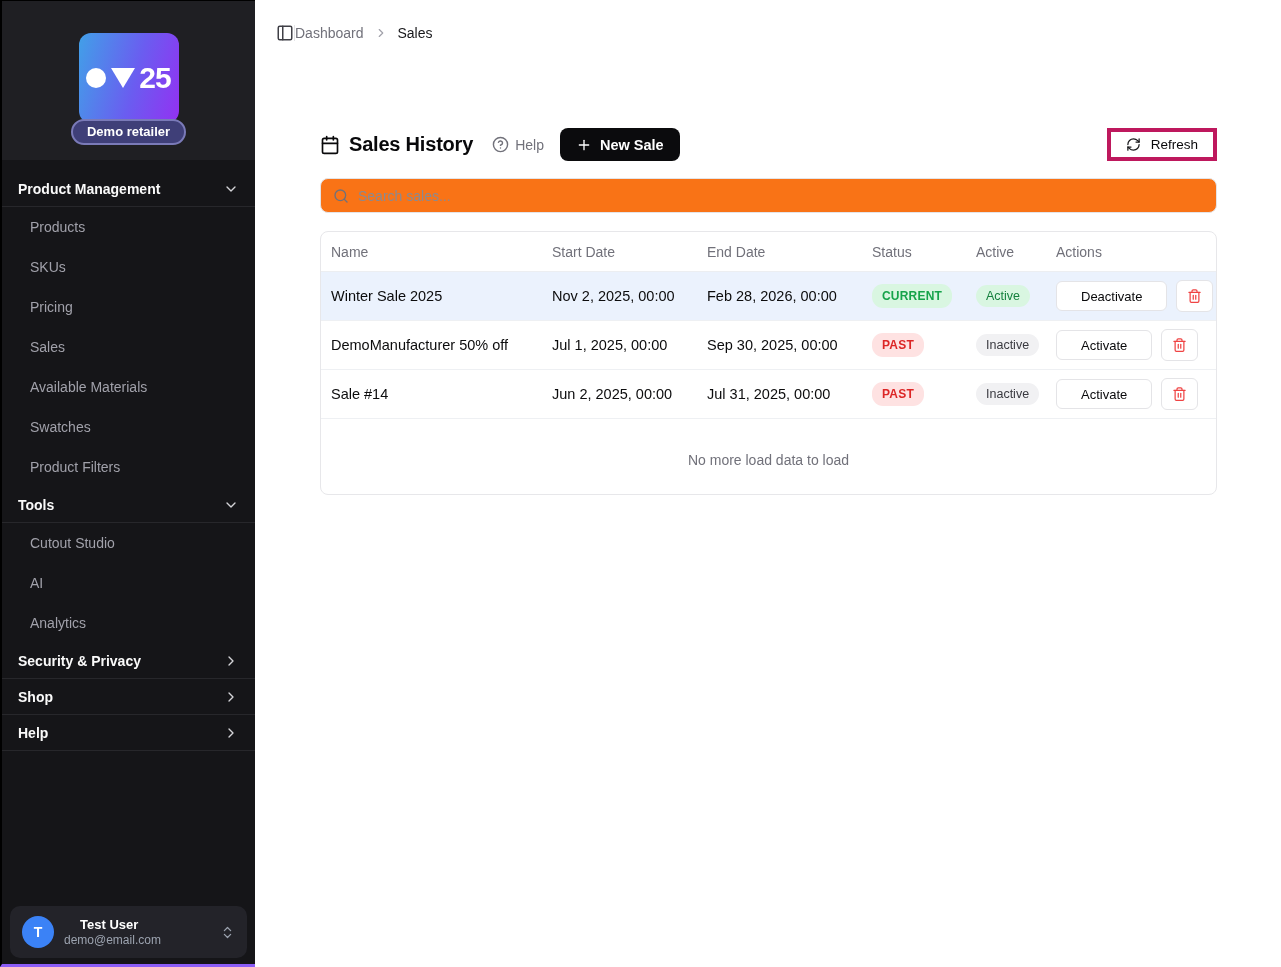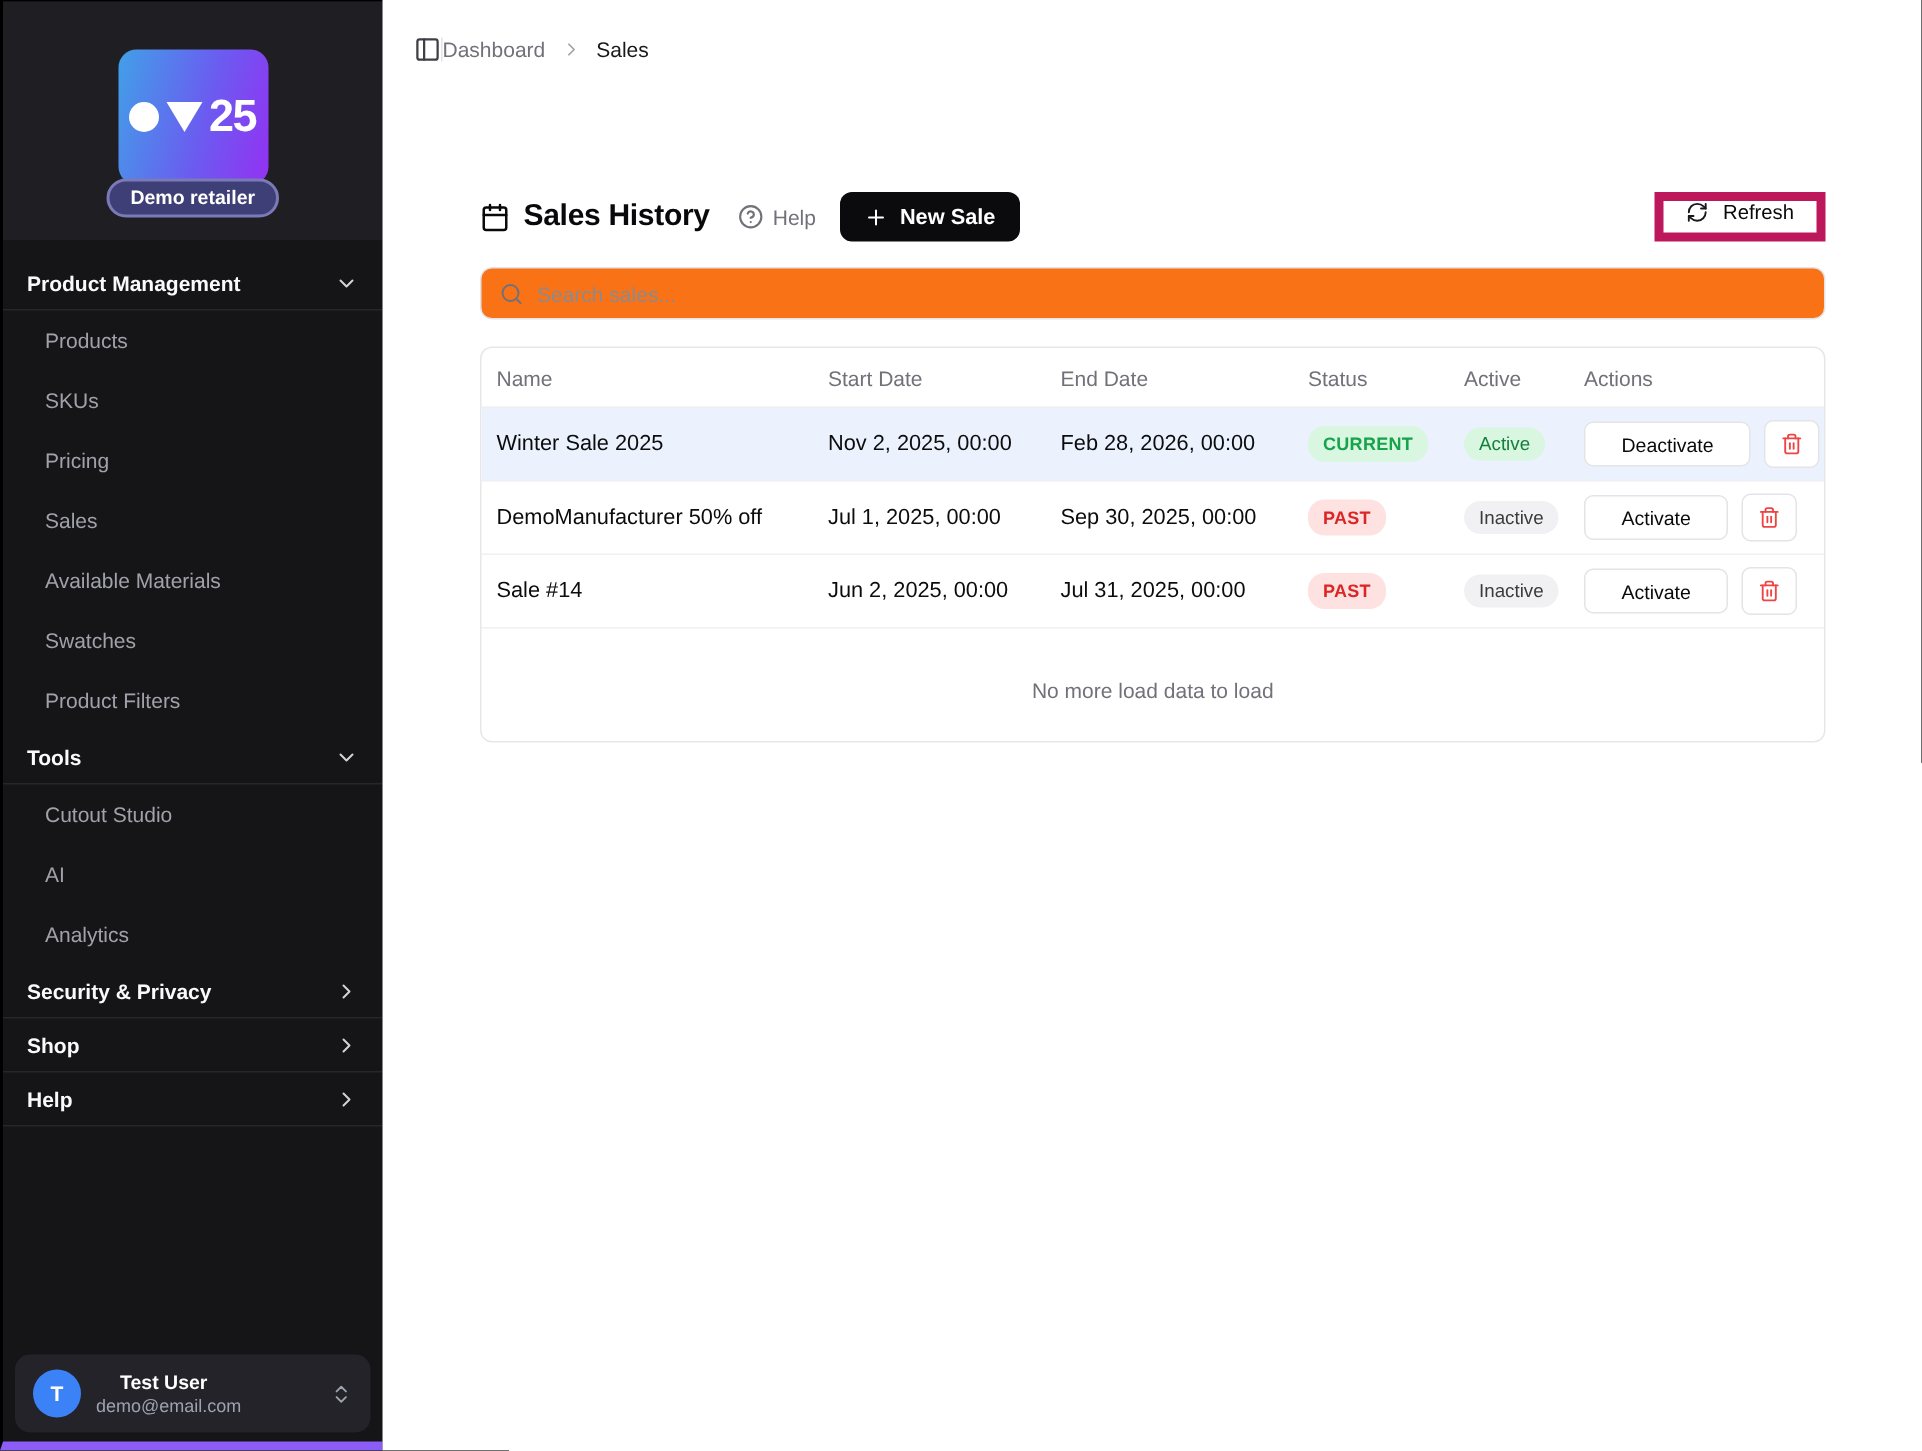--- a/index.html
+++ b/index.html
@@ -2,21 +2,21 @@
 <html><head>
 <meta charset="utf-8">
 <style>
   * { margin:0; padding:0; box-sizing:border-box; }
   html,body { width:1281px; height:967px; overflow:hidden; background:#000; }
   body { font-family:"Liberation Sans","DejaVu Sans",sans-serif; font-size:14px; color:#09090b; }
   .app { display:flex; width:1281px; height:967px; }
 
   
   .sidebar { width:255px; min-width:255px; height:967px; background:#151518;
-             border-left:2px solid #000; border-bottom:6px solid #8b5cf6; border-top:1px solid #000;
+             border-left:2px solid #000; border-bottom:3px solid #8b5cf6; border-top:1px solid #000;
              display:flex; flex-direction:column; }
   .sidebar-header { height:159px; background:#1f1f23; display:flex; flex-direction:column; align-items:center; padding-top:32px; }
   .logo-tile { width:100px; height:90px; border-radius:12px;
                background:linear-gradient(105deg,#41a0e8 0%,#6a5df0 55%,#9331f2 100%);
                display:flex; align-items:center; justify-content:center; gap:3px; }
   .logo-dot { width:20px; height:20px; border-radius:50%; background:#fff; }
   .logo-tri { width:0; height:0; border-left:12px solid transparent; border-right:12px solid transparent; border-top:20px solid #fff; margin-left:2px; }
   .logo-num { color:#fff; font-size:30px; font-weight:800; letter-spacing:-1px; line-height:1; margin-left:1px; }
   .retailer-pill { margin-top:-4px; background:#3f3f78; border:2px solid #7a7ab8; border-radius:15px;
                    padding:3px 14px 4px; color:#fff; font-size:13px; font-weight:700; position:relative; z-index:2; }
@@ -48,21 +48,21 @@
   .crumb-current { color:#18181b; font-size:14px; font-weight:500; }
 
   .content { padding:84px 64px 0 65px; }
   .page-header { display:flex; justify-content:space-between; align-items:center; }
   .title-group { display:flex; align-items:center; }
   .page-title { font-size:20px; font-weight:700; letter-spacing:-0.2px; color:#09090b; margin-left:9px; }
   .help-link { display:flex; align-items:center; gap:6px; color:#71717a; font-size:14px; margin-left:19px; cursor:pointer; }
   .btn-new-sale { display:flex; align-items:center; gap:8px; background:#0b0b0d; color:#fff; border:none;
                   height:33px; padding:0 16px; border-radius:8px; font-size:14.5px; font-weight:600;
                   margin-left:16px; cursor:pointer; font-family:inherit; }
-  .btn-refresh { display:flex; align-items:flex-start; gap:10px; background:#fff; border:6px solid #be185d;
+  .btn-refresh { display:flex; align-items:center; gap:10px; background:#fff; border:4px solid #be185d;
                  height:33px; padding:0 15px; border-radius:0; font-size:13.5px; font-weight:500;
                  color:#09090b; cursor:pointer; font-family:inherit; }
 
   .search-box { margin-top:17px; height:35px; border:1px solid #e4e4e7; border-radius:8px;
                 display:flex; align-items:center; padding:0 12px; gap:9px; background:#f97316; }
   .search-box input { border:none; outline:none; flex:1; font-size:14px; font-family:inherit; color:#09090b; background:transparent; }
   .search-box input::placeholder { color:#8a8a91; }
 
   .sales-table { margin-top:18px; border:1px solid #e7e7ea; border-radius:8px; overflow:hidden; background:#fff; }
   .thead, .trow { display:grid; grid-template-columns:221px 155px 165px 104px 80px 1fr; align-items:center; }

